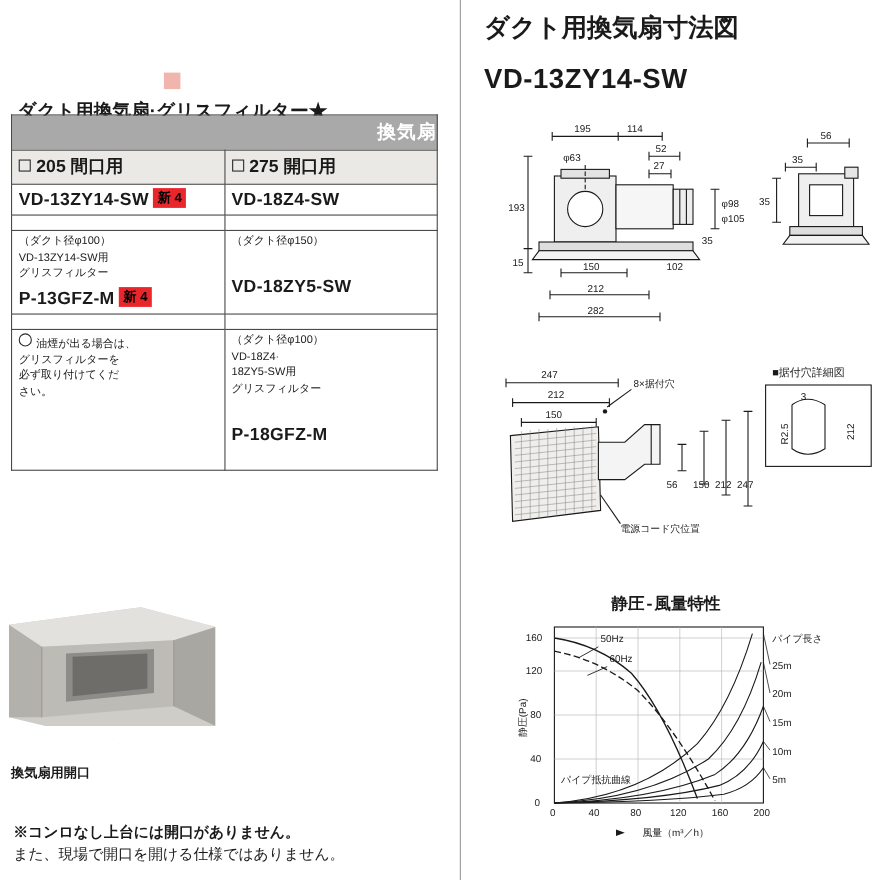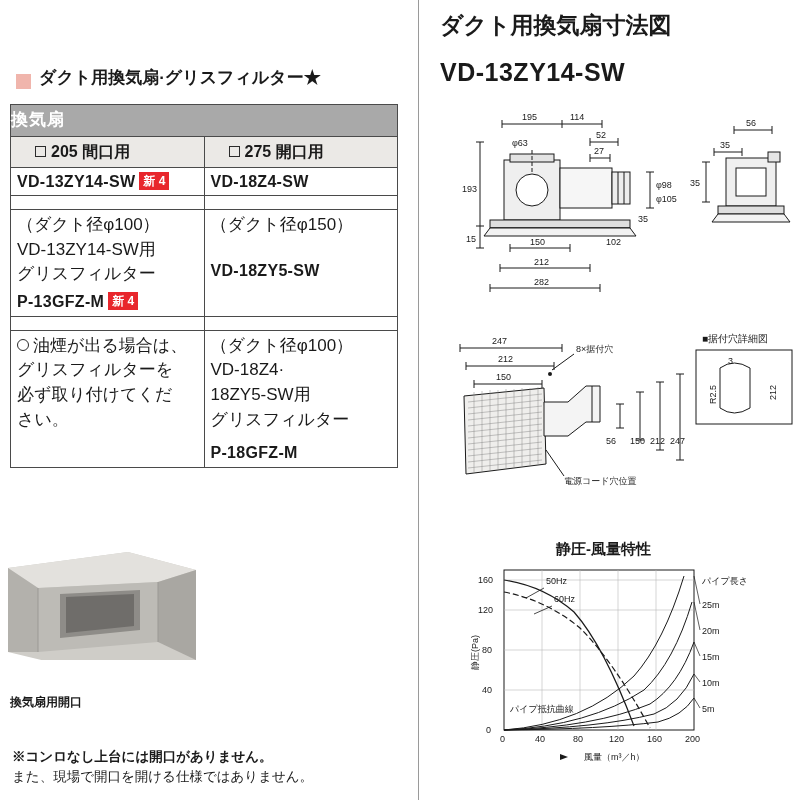--- a/index.html
+++ b/index.html
@@ -17,43 +17,43 @@
   
   .left { position:absolute; left:0; top:0; width:408px; height:800px; }
 
   .opt-title {
     position:absolute; left:14px; top:28px;
     font-size:23px; font-weight:bold; letter-spacing:0.5px;
   }
   .opt-sub {
     position:absolute; left:16px; top:66px;
     font-size:17px; font-weight:bold;
-    display:flex; align-items:flex-end; gap:8px;
+    display:flex; align-items:center; gap:8px;flex-direction:column;
   }
   .pink-sq { width:15px; height:15px; background:#f0b5ac; display:inline-block; }
 
   
   .tbl { position:absolute; left:10px; top:104px; width:388px; border-collapse:collapse; }
   .tbl td { border:1px solid #4a4a4a; vertical-align:top; padding:3px 6px; font-size:15px; line-height:1.35; }
   .tbl .hdr {
-    background:#a9a9a9; color:#ffffff; text-align:left;
+    background:#a9a9a9; color:#ffffff; text-align:right;
     font-weight:bold; font-size:17px; padding:4px 0; letter-spacing:1px;
   }
   .tbl .sub {
-    background:#ebe9e6; font-weight:bold; font-size:16px; padding:4px 24px;
+    background:#ebe9e6; font-weight:bold; font-size:16px; padding:4px 6px;
   }
   .chk { display:inline-block; width:11px; height:11px; border:1.6px solid #2b2b2b; margin-right:5px; position:relative; top:0px; }
   .model { font-weight:bold; font-size:16px; letter-spacing:0.3px; white-space:nowrap; }
   .badge {
-    display:inline-block; background:#e8262c; color:#ffffff;
+    display:inline-block; background:#e8262c; color:#000000;
     font-size:12px; font-weight:bold; padding:1px 4px; margin-left:4px;
     vertical-align:2px; letter-spacing:0;
   }
   .cell-pad { padding:8px 7px 10px 7px; }
-  .small-note { font-size:17px; line-height:1.45; }
+  .small-note { font-size:10px; line-height:1.45; }
   .circ { display:inline-block; width:12px; height:12px; border:1.6px solid #2b2b2b; border-radius:50%; margin-right:4px; }
   .spacer-row td { height:14px; padding:0; }
 
   
   .photo { position:absolute; left:8px; top:548px; width:188px; height:128px; overflow:hidden; border:0; }
   .photo svg { display:block; }
 
   .open-title { position:absolute; left:10px; top:694px; font-size:12px; font-weight:bold; }
   .open-l1 { position:absolute; left:12px; top:726px; font-size:14px; }
   .open-l2 { position:absolute; left:12px; top:748px; font-size:13.5px;font-weight:bold; }
@@ -62,21 +62,21 @@
   .vline { position:absolute; left:418px; top:0; width:1px; height:800px; background:#9a9a9a; }
 
   
   .right { position:absolute; left:428px; top:0; width:372px; height:654px; }
   .r-title { position:absolute; left:12px; top:10px; font-size:23px; font-weight:bold; }
   .r-model { position:absolute; left:12px; top:58px; font-size:25px; font-weight:bold; letter-spacing:0.5px; }
 
   .dwg { position:absolute; }
   .dwg svg { display:block; }
 
-  .chart-title { position:absolute; left:128px; top:540px; font-size:15px; font-weight:bold; }
+  .chart-title { position:absolute; left:128px; top:540px; font-size:15px; font-weight:bold;font-family:Liberation Mono, monospace; }
 </style>
 </head>
 <body>
 
 <div class="page">
 
   <div class="left">
 
 
     <div class="opt-sub">
@@ -141,21 +141,21 @@
           </div>
           <div class="small-note">グリスフィルターを</div>
           <div class="small-note">必ず取り付けてくだ</div>
           <div class="small-note">さい。</div>
         </td>
         <td class="cell-pad">
           <div class="small-note">（ダクト径φ100）</div>
           <div class="small-note">VD-18Z4·</div>
           <div class="small-note">18ZY5-SW用</div>
           <div class="small-note">グリスフィルター</div>
-          <div style="margin-top:10px">
+          <div style="margin-top:24px">
             <span class="model">P-18GFZ-M</span>
           </div>
         </td>
       </tr>
     </tbody>
       </table>
 
     <div class="photo">
       <svg width="188" height="128" viewBox="0 0 188 128" aria-hidden="true">
         <rect x="0" y="0" width="188" height="128" fill="#ffffff"></rect>

